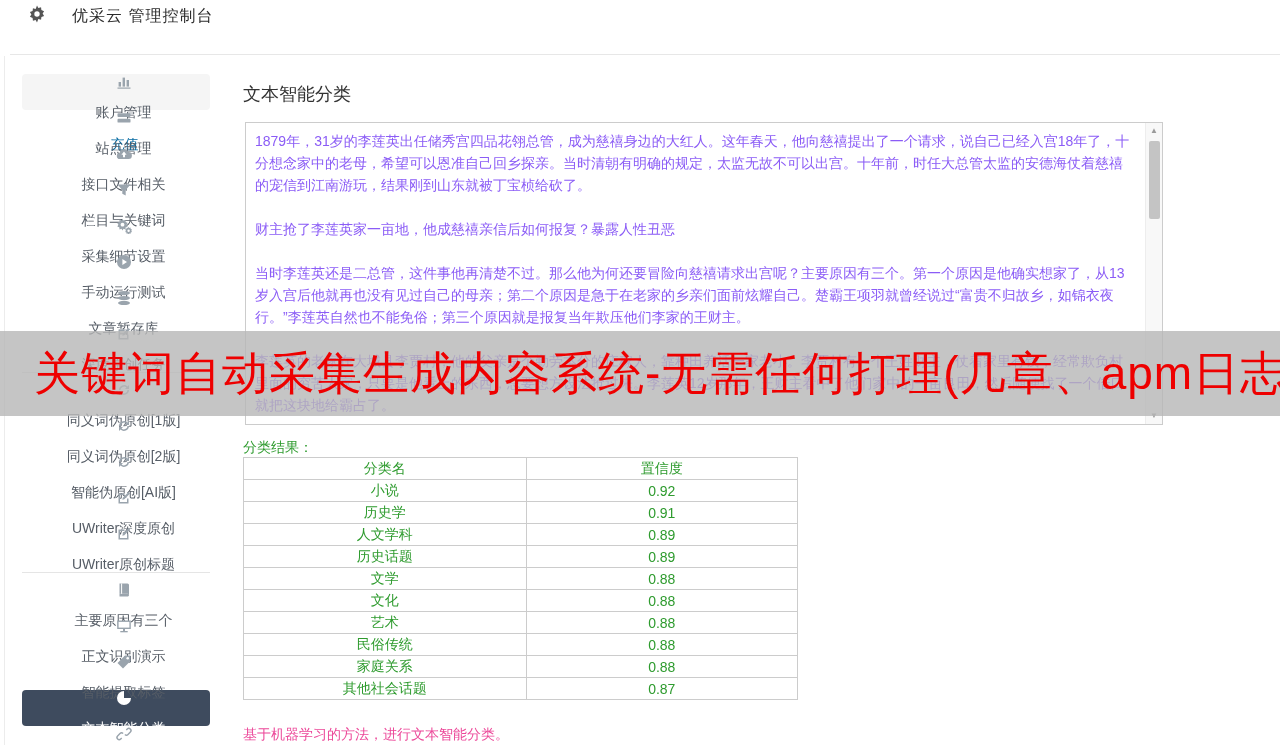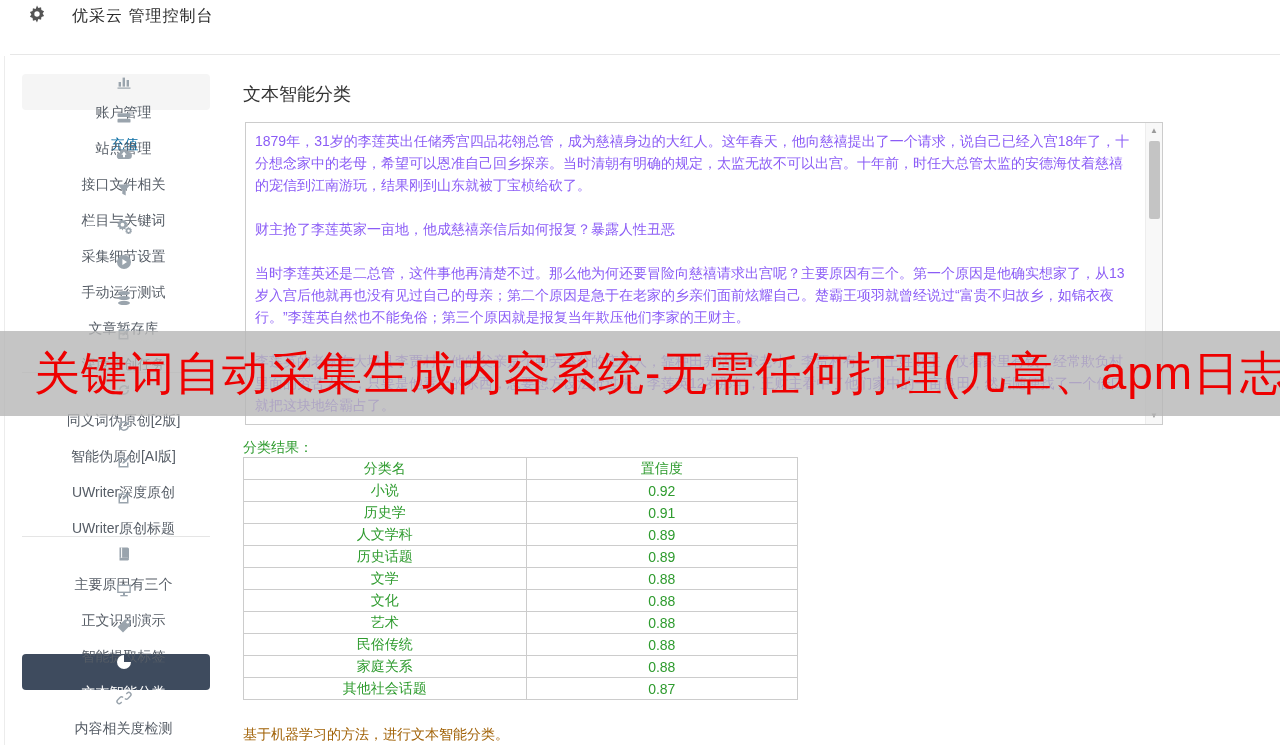--- a/index.html
+++ b/index.html
@@ -44,21 +44,21 @@
   .sb-arrow.up { top:0; }
   .sb-arrow.down { bottom:0; }
   .sb-thumb { position:absolute; left:3px; top:18px; width:11px; height:78px; background:#c4c4c4; border-radius:2px; cursor:pointer; }
   
   .results-label { position:absolute; left:243px; top:439px; font-size:14px; color:#2e9b2e; }
   .results-table { position:absolute; left:243px; top:457px; width:555px; border-collapse:collapse; table-layout:fixed; }
   .results-table th, .results-table td {
     border:1px solid #ccc; height:22px; padding:1px 4px;
     font-size:14px; font-weight:normal; color:#2e9b2e; text-align:center;
   }
-  .footnote { position:absolute; left:243px; top:726px; font-size:14px; color:#a16207; }
+  .footnote { position:absolute; left:243px; top:726px; font-size:14px; color:#ec4899; }
   
   .overlay-band {
     position:absolute; left:0; top:331px; width:1280px; height:85px;
     background:rgba(183,183,183,0.80); overflow:hidden; z-index:50;
   }
   .overlay-text {
     position:absolute; left:34px; top:0; line-height:85px;
     font-size:46px; color:#ee0000; white-space:nowrap; letter-spacing:1px;
   }
 </style>
@@ -163,20 +163,29 @@
           <path d="M6.8 7.8L12.6 2l1.5 1.5-5.8 5.8-2 .5z"></path>
         </svg>
       </span>
     <span class="sb-label">深度原创任务</span>
   </div>
 
   <div class="sb-divider">
       <i></i>
     </div>
 
+  <div class="sb-item">
+    <span class="ic">
+        <svg viewBox="0 0 16 16">
+          <path d="M3 8a5 5 0 0 1 8.5-3.5L13 3v4H9l1.4-1.4A3.5 3.5 0 0 0 4.5 8z"></path>
+          <path d="M13 8a5 5 0 0 1-8.5 3.5L3 13V9h4l-1.4 1.4A3.5 3.5 0 0 0 11.5 8z"></path>
+        </svg>
+      </span>
+    <span class="sb-label">同义词伪原创[1版]</span>
+  </div>
 
   <div class="sb-item">
     <span class="ic">
         <svg viewBox="0 0 16 16">
           <path d="M3 8a5 5 0 0 1 8.5-3.5L13 3v4H9l1.4-1.4A3.5 3.5 0 0 0 4.5 8z"></path>
           <path d="M13 8a5 5 0 0 1-8.5 3.5L3 13V9h4l-1.4 1.4A3.5 3.5 0 0 0 11.5 8z"></path>
         </svg>
       </span>
     <span class="sb-label">同义词伪原创[2版]</span>
   </div>

